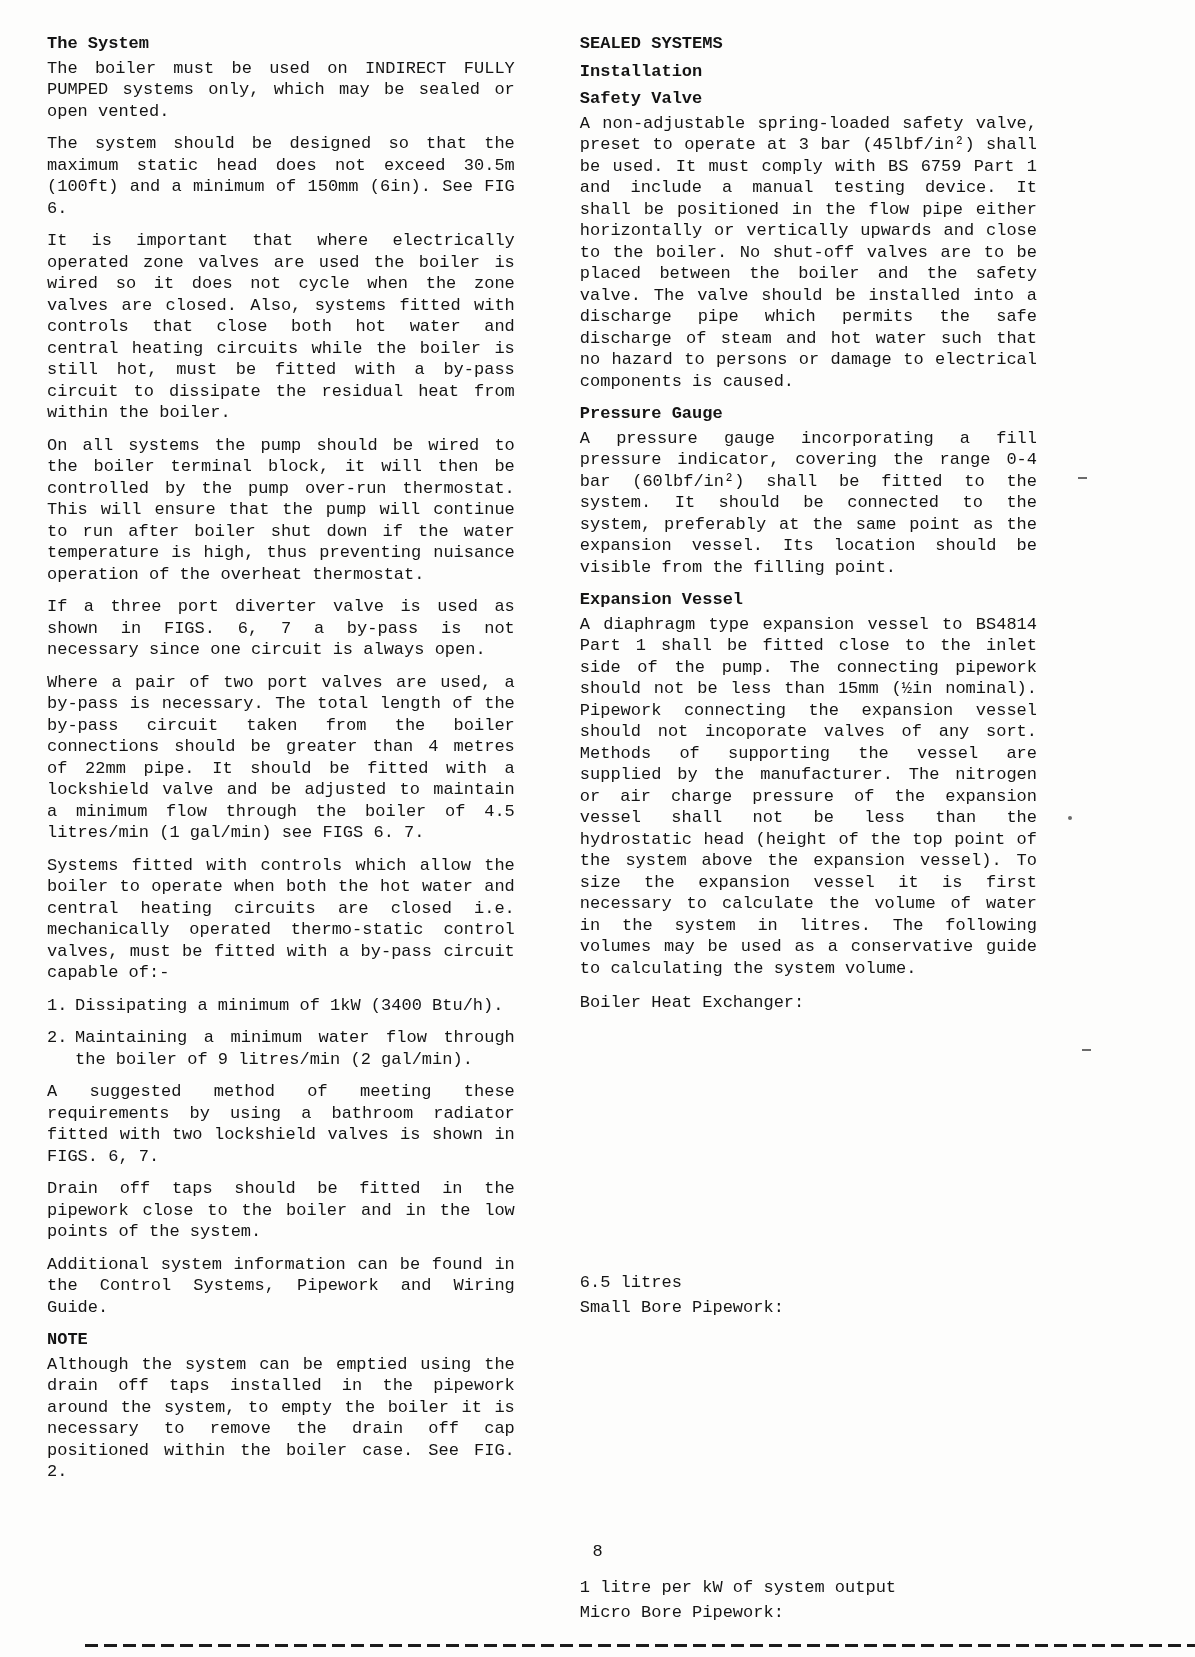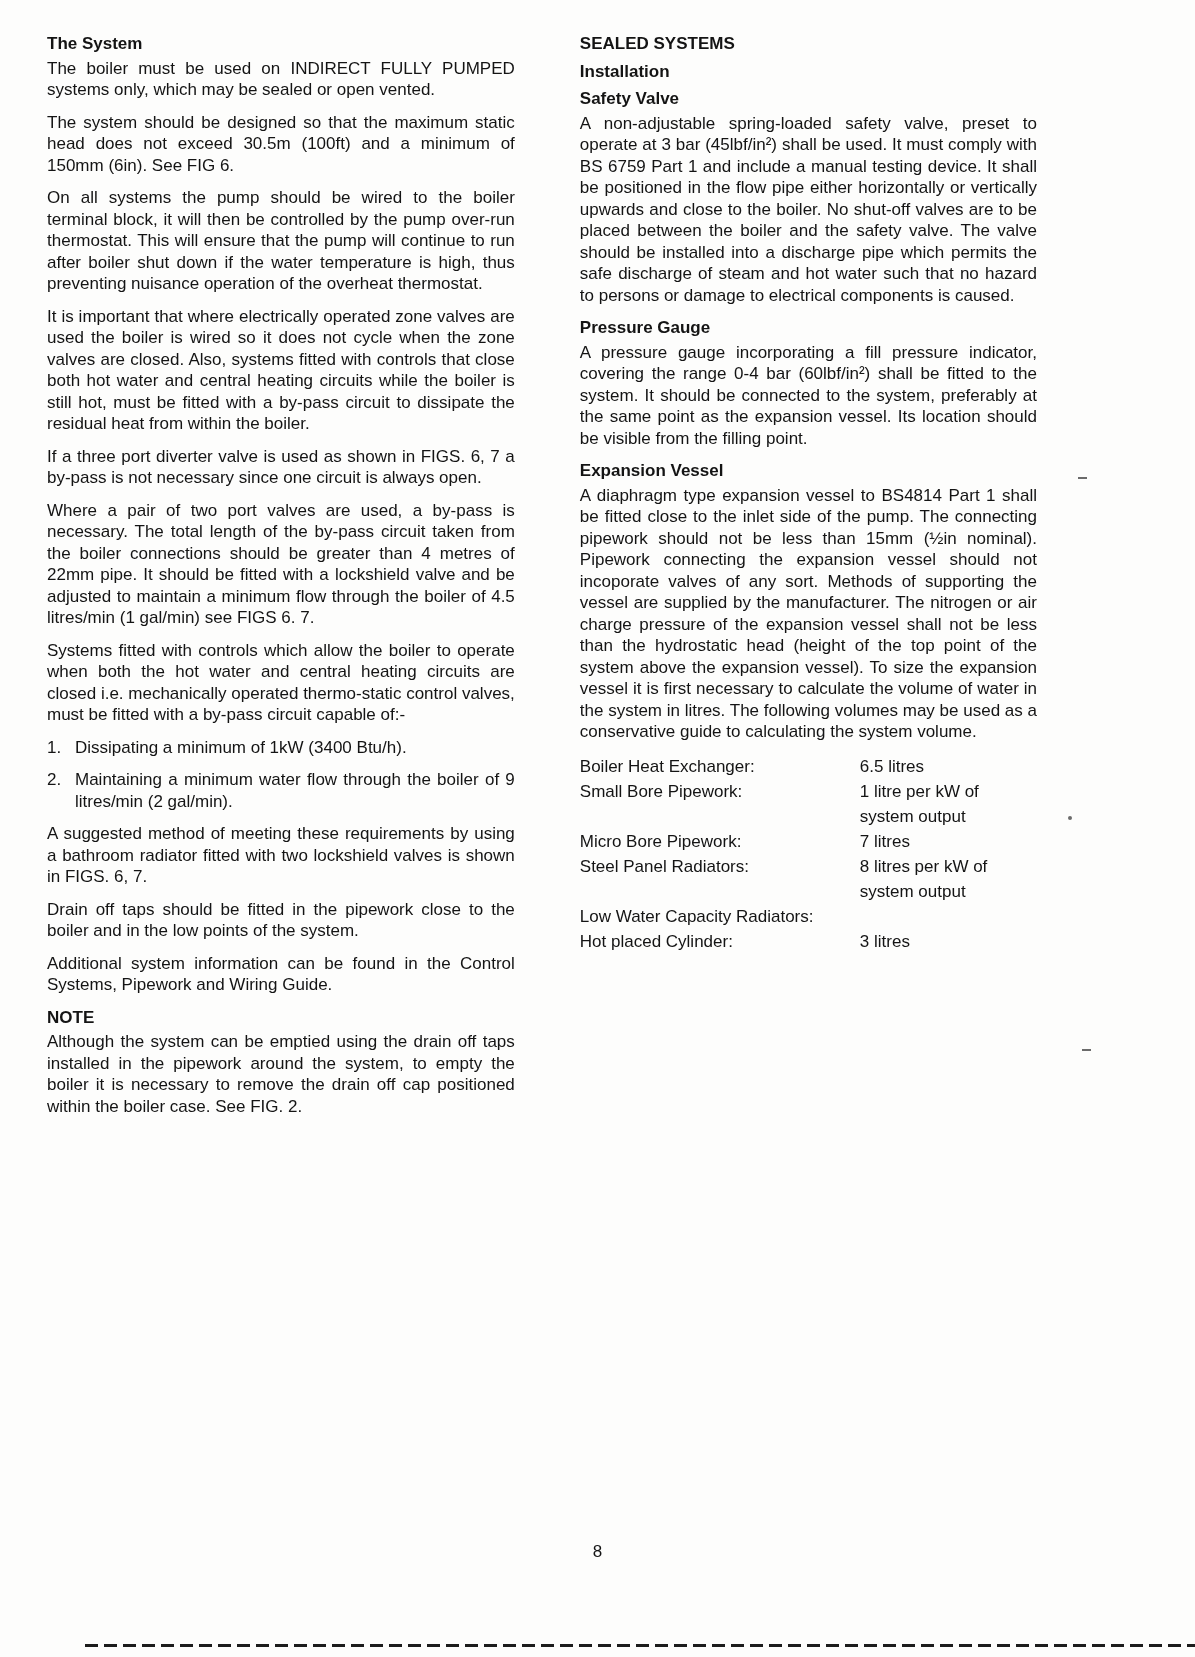--- a/index.html
+++ b/index.html
@@ -6,21 +6,21 @@
     margin: 0;
     padding: 0;
     background: #ffffff;
   }
   .page {
     position: relative;
     width: 1195px;
     height: 1657px;
     background: #fdfdfc;
     color: #141414;
-    font-family: Liberation Sans, sans-serif;
+    font-family: Liberation Mono, monospace;
     font-size: 17px;
     line-height: 21.5px;
     overflow: hidden;
     -webkit-font-smoothing: antialiased;
   }
   .columns {
     position: absolute;
     top: 33px;
     left: 47px;
     width: 990px;
@@ -57,20 +57,21 @@
   .num-item .txt {
     flex: 1;
     text-align: justify;
   }
   .vol-table {
     margin-top: 4px;
     line-height: 25px;
   }
   .vt-row {
     display: flex;
+    flex-direction: column;
   }
   .vt-label {
     width: 280px;
     flex: 0 0 280px;
   }
   .vt-value {
     flex: 1;
   }
   .footer {
     position: absolute;
@@ -99,22 +100,22 @@
 <body>
 
 <div class="page">
 
   <div class="columns">
 
     <div class="col-left">
       <div class="heading">The System</div>
       <p class="para">The boiler must be used on INDIRECT FULLY PUMPED systems only, which may be sealed or open vented.</p>
       <p class="para">The system should be designed so that the maximum static head does not exceed 30.5m (100ft) and a minimum of 150mm (6in). See FIG 6.</p>
+      <p class="para">It is important that where electrically operated zone valves are used the boiler is wired so it does not cycle when the zone valves are closed. Also, systems fitted with controls that close both hot water and central heating circuits while the boiler is still hot, must be fitted with a by-pass circuit to dissipate the residual heat from within the boiler.</p>
       <p class="para">On all systems the pump should be wired to the boiler terminal block, it will then be controlled by the pump over-run thermostat. This will ensure that the pump will continue to run after boiler shut down if the water temperature is high, thus preventing nuisance operation of the overheat thermostat.</p>
-      <p class="para">It is important that where electrically operated zone valves are used the boiler is wired so it does not cycle when the zone valves are closed. Also, systems fitted with controls that close both hot water and central heating circuits while the boiler is still hot, must be fitted with a by-pass circuit to dissipate the residual heat from within the boiler.</p>
       <p class="para">If a three port diverter valve is used as shown in FIGS. 6, 7 a by-pass is not necessary since one circuit is always open.</p>
       <p class="para">Where a pair of two port valves are used, a by-pass is necessary. The total length of the by-pass circuit taken from the boiler connections should be greater than 4 metres of 22mm pipe. It should be fitted with a lockshield valve and be adjusted to maintain a minimum flow through the boiler of 4.5 litres/min (1 gal/min) see FIGS 6. 7.</p>
       <p class="para">Systems fitted with controls which allow the boiler to operate when both the hot water and central heating circuits are closed i.e. mechanically operated thermo-static control valves, must be fitted with a by-pass circuit capable of:-</p>
 
       <div class="num-list">
         <div class="num-item">
           <span class="num">1.</span>
           <span class="txt">Dissipating a minimum of 1kW (3400 Btu/h).</span>
         </div>
         <div class="num-item">

